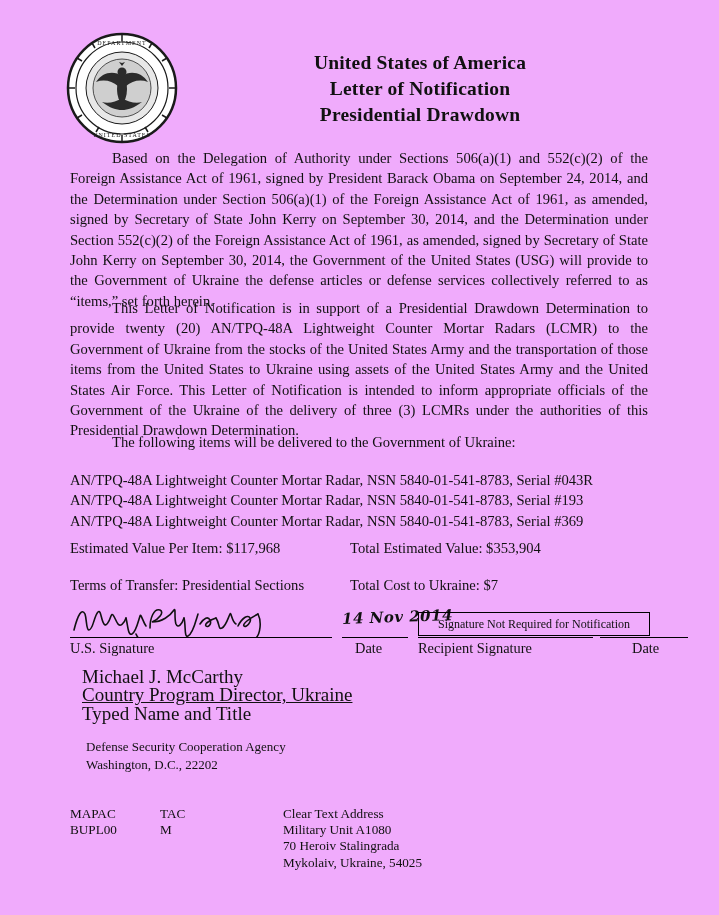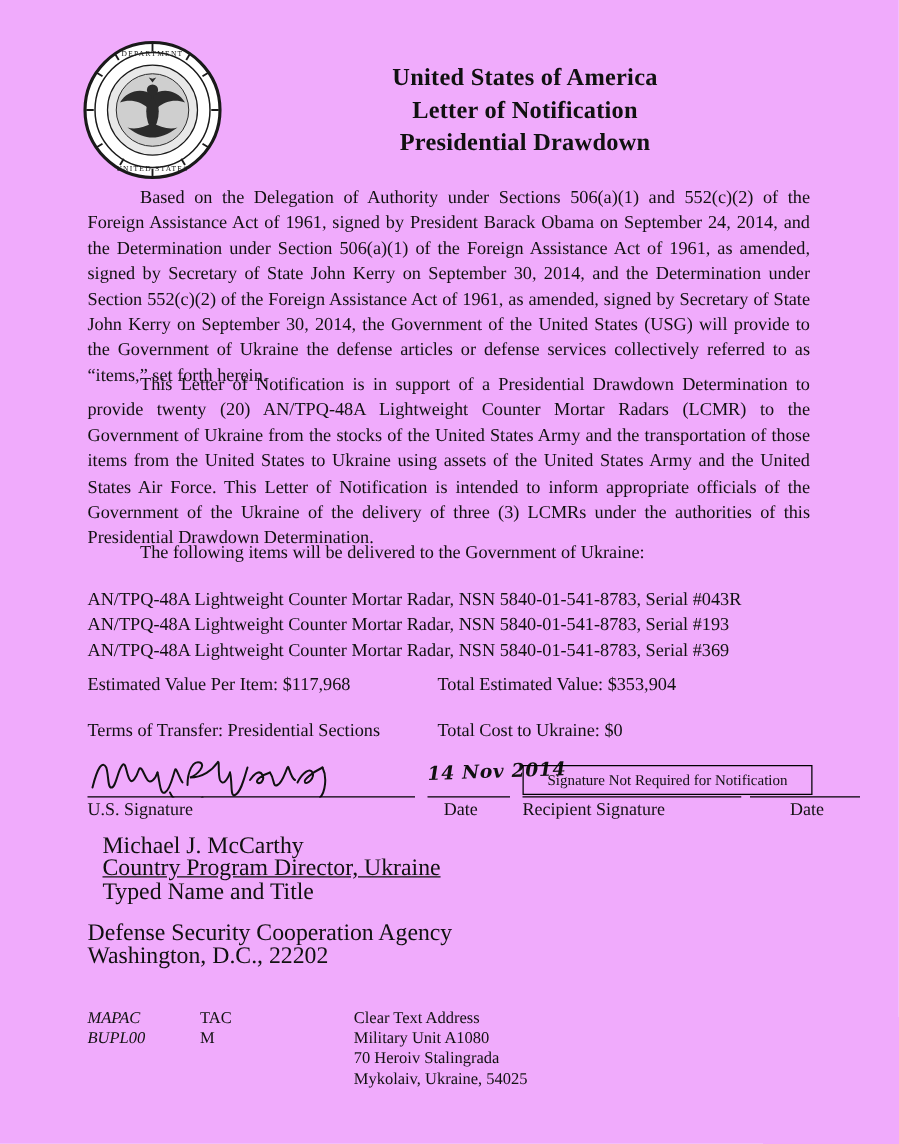--- a/index.html
+++ b/index.html
@@ -159,37 +159,37 @@
     width: 420px;
     font-size: 19px;
     line-height: 18.4px;
   }
   .name-block .underlined {
     text-decoration: underline;
   }
 
   .agency-block {
     position: absolute;
-    left: 70px;
+    left: 86px;
     top: 738px;
     width: 420px;
-    font-size: 19px;
+    font-size: 13px;
     line-height: 18.4px;
   }
 
   
   .codes {
     position: absolute;
     left: 70px;
     top: 806px;
     width: 500px;
     font-size: 13.2px;
     line-height: 16.2px;
   }
-  .codes .col-a { position: absolute; left: 0; top: 0; width: 90px; font-style: italic; }
+  .codes .col-a { position: absolute; left: 0; top: 0; width: 90px; }
   .codes .col-b { position: absolute; left: 90px; top: 0; width: 90px; }
   .codes .col-c { position: absolute; left: 180px; top: 0; width: 300px; margin-left: 33px; }
   .codes div div { white-space: nowrap; }
 </style>
 </head>
 <body>
 
 <div class="page">
 
   <div class="seal">
@@ -247,21 +247,21 @@
     <div>AN/TPQ-48A Lightweight Counter Mortar Radar, NSN 5840-01-541-8783, Serial #369</div>
   </div>
 
   <div class="value-row" id="value-row-1">
     <div class="left">Estimated Value Per Item:  $117,968</div>
     <div class="right">Total Estimated Value:  $353,904</div>
   </div>
 
   <div class="value-row" id="value-row-2">
     <div class="left">Terms of Transfer:  Presidential Sections</div>
-    <div class="right">Total Cost to Ukraine:  $0</div>
+    <div class="right">Total Cost to Ukraine:  $7</div>
   </div>
 
   <div class="sig-area">
 
     <div class="sig-script">
       <svg width="210" height="34" viewBox="0 0 210 34">
         <g fill="none" stroke="#111" stroke-width="1.6" stroke-linecap="round">
           <path d="M4 26 C8 10 12 4 15 10 C17 16 16 26 19 26 C23 26 24 12 28 8 C31 5 31 16 34 20 C36 23 39 18 41 12 C43 7 45 16 48 20 C50 23 54 20 56 14"></path>
           <path d="M56 14 C58 22 58 32 62 30 C66 28 68 18 70 12 C71 9 73 18 76 22"></path>
           <path d="M80 24 C80 14 84 4 90 6 C95 8 88 16 82 18 C92 18 100 12 104 6 C106 3 104 14 106 20 C108 25 112 20 114 14"></path>

